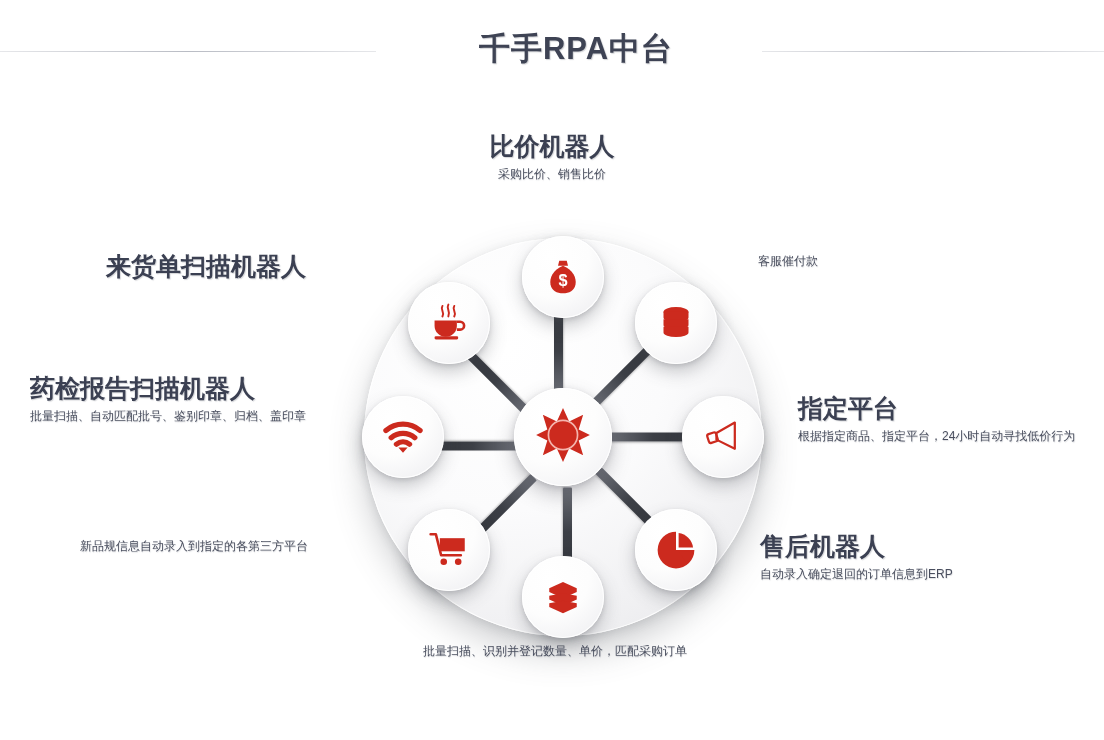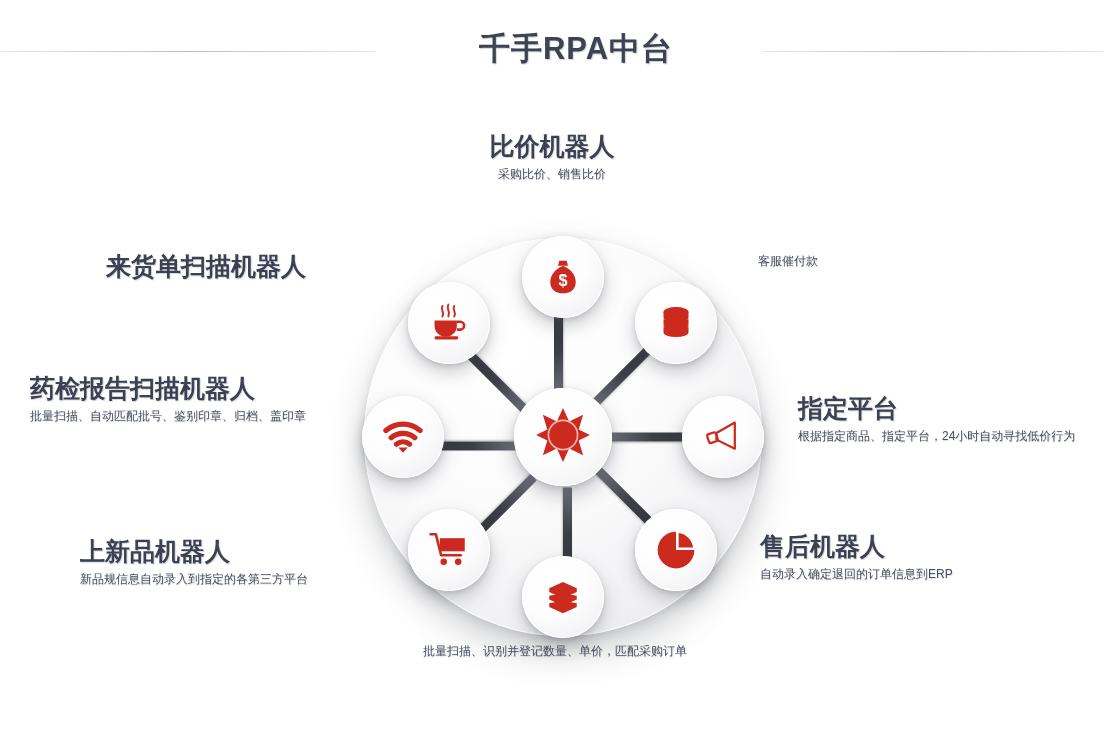--- a/index.html
+++ b/index.html
@@ -222,21 +222,20 @@
 <div class="label left" id="lbl-inbound">
   <div class="title">来货单扫描机器人</div>
 </div>
 
 <div class="label left" id="lbl-inspect">
   <div class="title">药检报告扫描机器人</div>
   <div class="desc">批量扫描、自动匹配批号、鉴别印章、归档、盖印章</div>
 </div>
 
 <div class="label left" id="lbl-newitem">
-  <div class="title">上新品机器人</div>
   <div class="desc">新品规信息自动录入到指定的各第三方平台</div>
 </div>
 
 <div class="label center" id="lbl-invoice">
   <div class="desc">批量扫描、识别并登记数量、单价，匹配采购订单</div>
 </div>
 
 <div class="label right" id="lbl-service">
   <div class="desc">客服催付款</div>
 </div>

